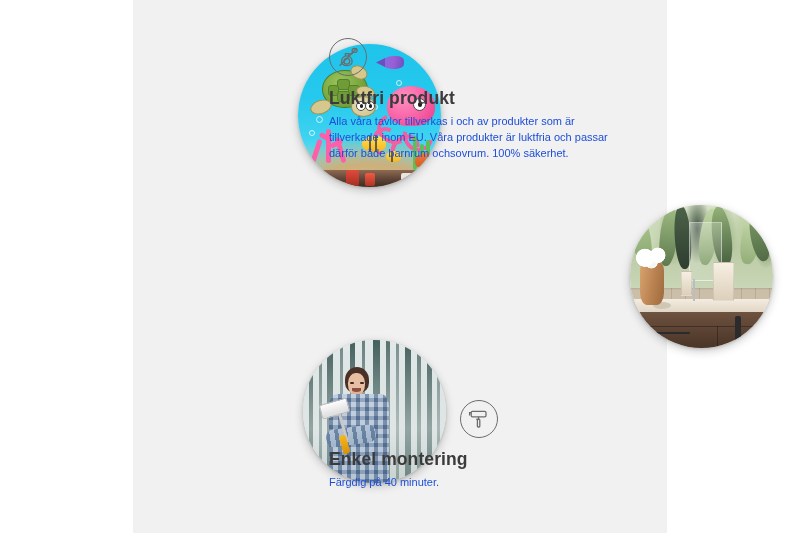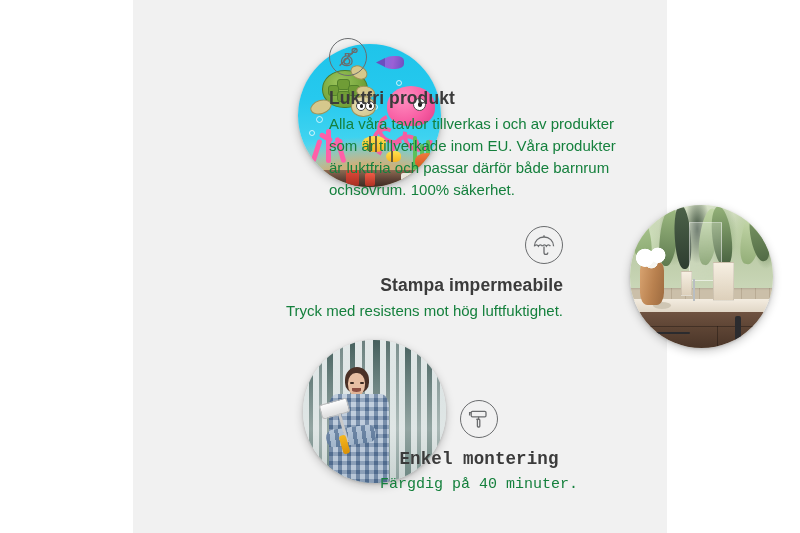--- a/index.html
+++ b/index.html
@@ -43,22 +43,22 @@
   .feature { position: absolute; }
   .f-title {
     font-size: 17.5px;
     font-weight: bold;
     color: #3b3b3b;
     letter-spacing: 0.1px;
     margin: 0;
     line-height: 1.25;
   }
   .f-desc {
-    font-size: 15px;
-    color: #15803d;
+    font-size: 11px;
+    color: #1d4ed8;
     line-height: 1.48;
     margin: 3px 0 0 0;
   }
 
   
   .icon-circle {
     width: 38px;
     height: 38px;
     border: 1.4px solid #6a6c6e;
     border-radius: 50%;
@@ -397,33 +397,20 @@
         <div class="flowers"></div>
         <div class="cabinet">
           <div class="cab-seam" style="left:0;right:0;top:38%;height:1.5px;"></div>
           <div class="cab-seam" style="left:58%;top:38%;bottom:0;width:1.5px;"></div>
           <div class="handle" style="left:12%;top:56%;width:26%;height:4%;"></div>
           <div class="handle" style="left:72%;top:10%;width:4%;height:70%;"></div>
         </div>
       </div>
     </div>
 
-    <div class="feature" style="left:90px;top:226px;width:340px;text-align:right;">
-      <div class="icon-circle" style="margin-left:auto;">
-        <svg width="26" height="26" viewBox="0 0 26 26" fill="none" stroke="#6a6c6e" stroke-width="1.3">
-          <path d="M3.4 14.2c0-5.3 4.3-9.2 9.6-9.2s9.6 3.9 9.6 9.2"></path>
-          <path d="M3.4 14.2c1.1-1.9 2.9-1.9 4 0 1.1-1.9 2.9-1.9 4 0"></path>
-          <path d="M11.4 14.2c1.1-1.9 2.9-1.9 4 0 1.1-1.9 2.9-1.9 4 0"></path>
-          <path d="M13 5V3.2"></path>
-          <path d="M13 14.4v6.1a1.9 1.9 0 0 0 3.8 0"></path>
-        </svg>
-      </div>
-      <h3 class="f-title" style="margin-top:11px;">Stampa impermeabile</h3>
-      <p class="f-desc">Tryck med resistens mot hög luftfuktighet.</p>
-    </div>
 
     <div class="photo" id="photo-forest">
       <div class="inner">
         <div class="trees">
           <span style="left:4%;width:4px;"></span>
           <span style="left:11%;width:3px;opacity:.7;"></span>
           <span style="left:17%;width:6px;"></span>
           <span style="left:26%;width:3px;opacity:.65;"></span>
           <span style="left:33%;width:5px;"></span>
           <span style="left:41%;width:3px;opacity:.7;"></span>
@@ -445,21 +432,21 @@
           <div class="neck"></div>
           <div class="shirt"></div>
           <div class="arm" style="left:4%;top:52%;width:62%;height:15%;transform:rotate(-8deg);"></div>
           <div class="roller-pad"></div>
           <div class="roller-handle"></div>
           <div class="roller-grip"></div>
         </div>
       </div>
     </div>
 
-    <div class="feature" style="left:196px;top:400px;width:300px;text-align:center;font-family:Liberation Mono, monospace;">
+    <div class="feature" style="left:196px;top:400px;width:300px;text-align:left;">
       <div class="icon-circle" style="margin:0 auto;">
         <svg width="26" height="26" viewBox="0 0 26 26" fill="none" stroke="#6a6c6e" stroke-width="1.3">
 
           <rect x="5.2" y="5.4" width="14.8" height="5.4" rx="1.2"></rect>
 
           <path d="M12.6 10.8v2.6h-2.1"></path>
           <path d="M10.5 13.4h2.1"></path>
 
           <rect x="11.4" y="13.4" width="2.4" height="7.6" rx="0.8"></rect>
 

